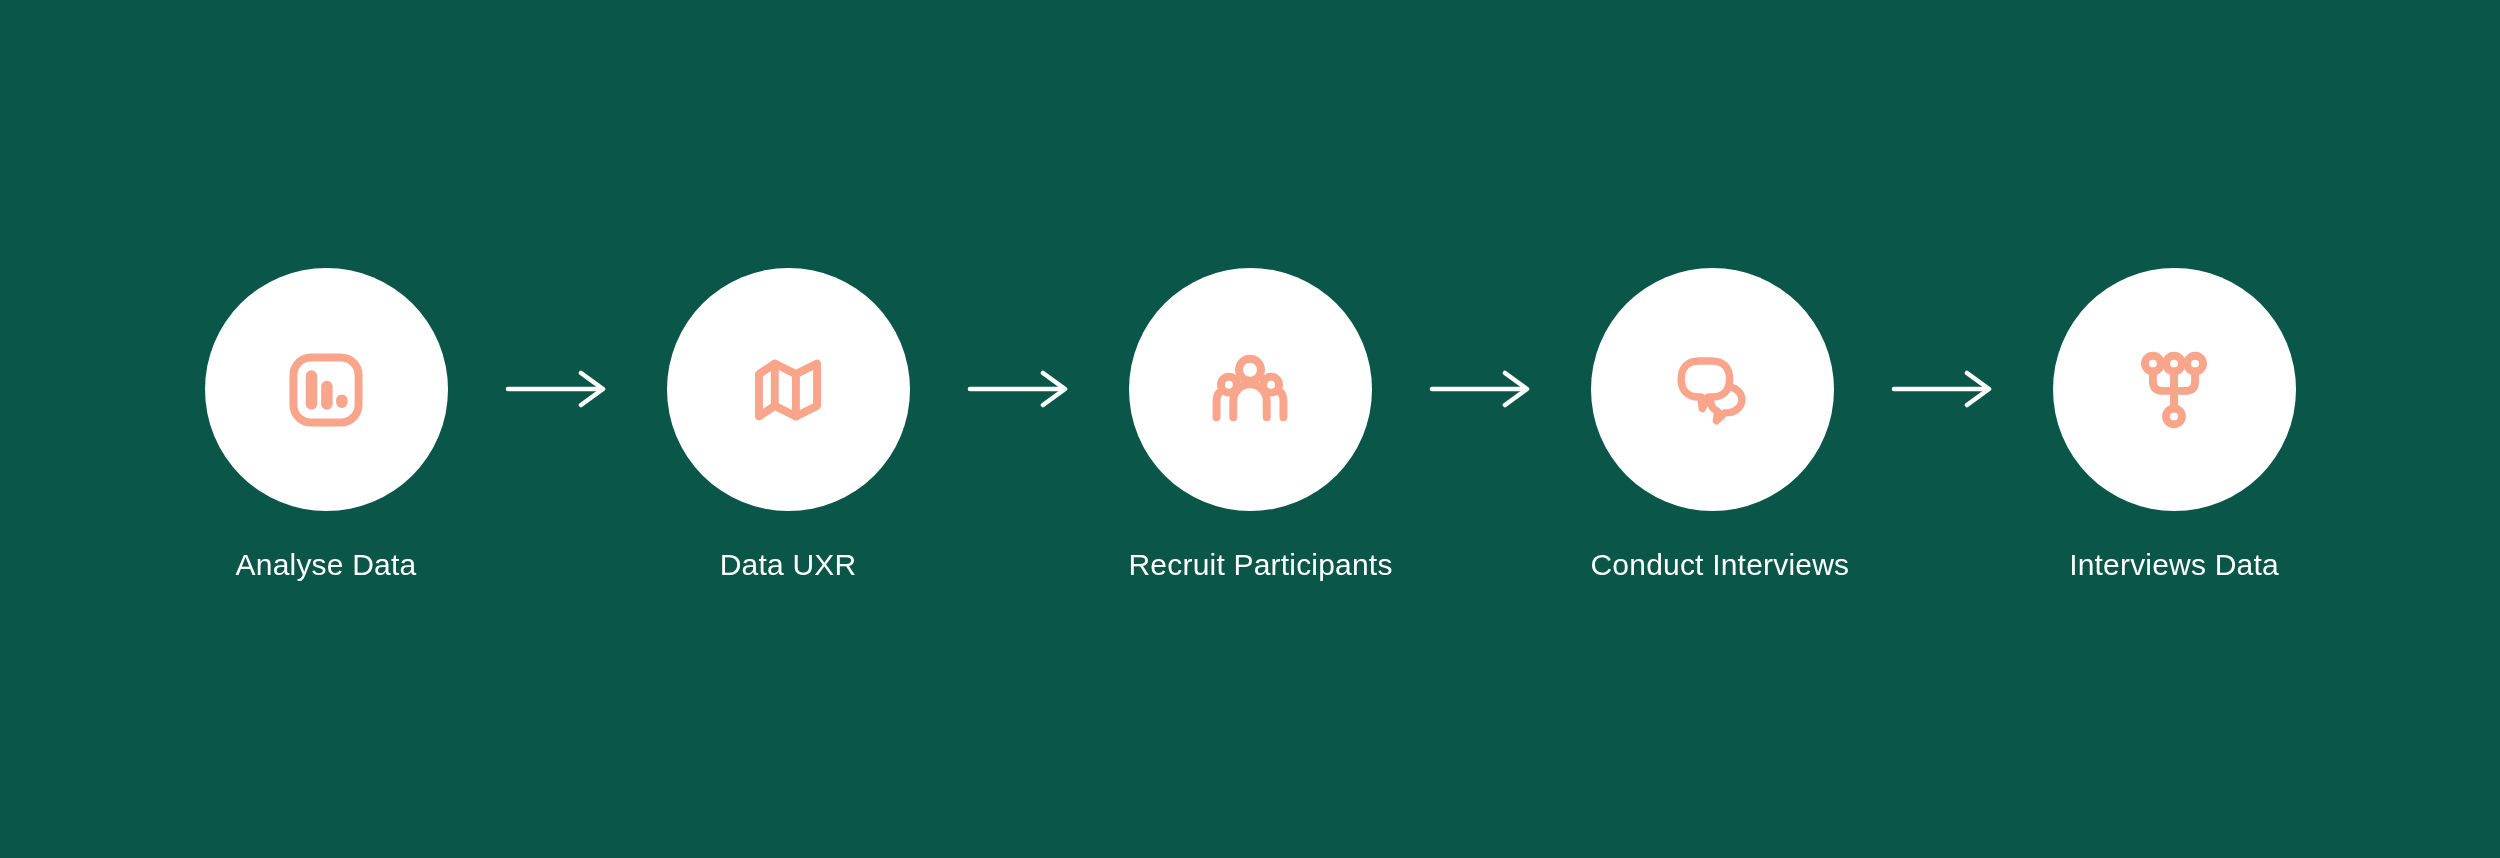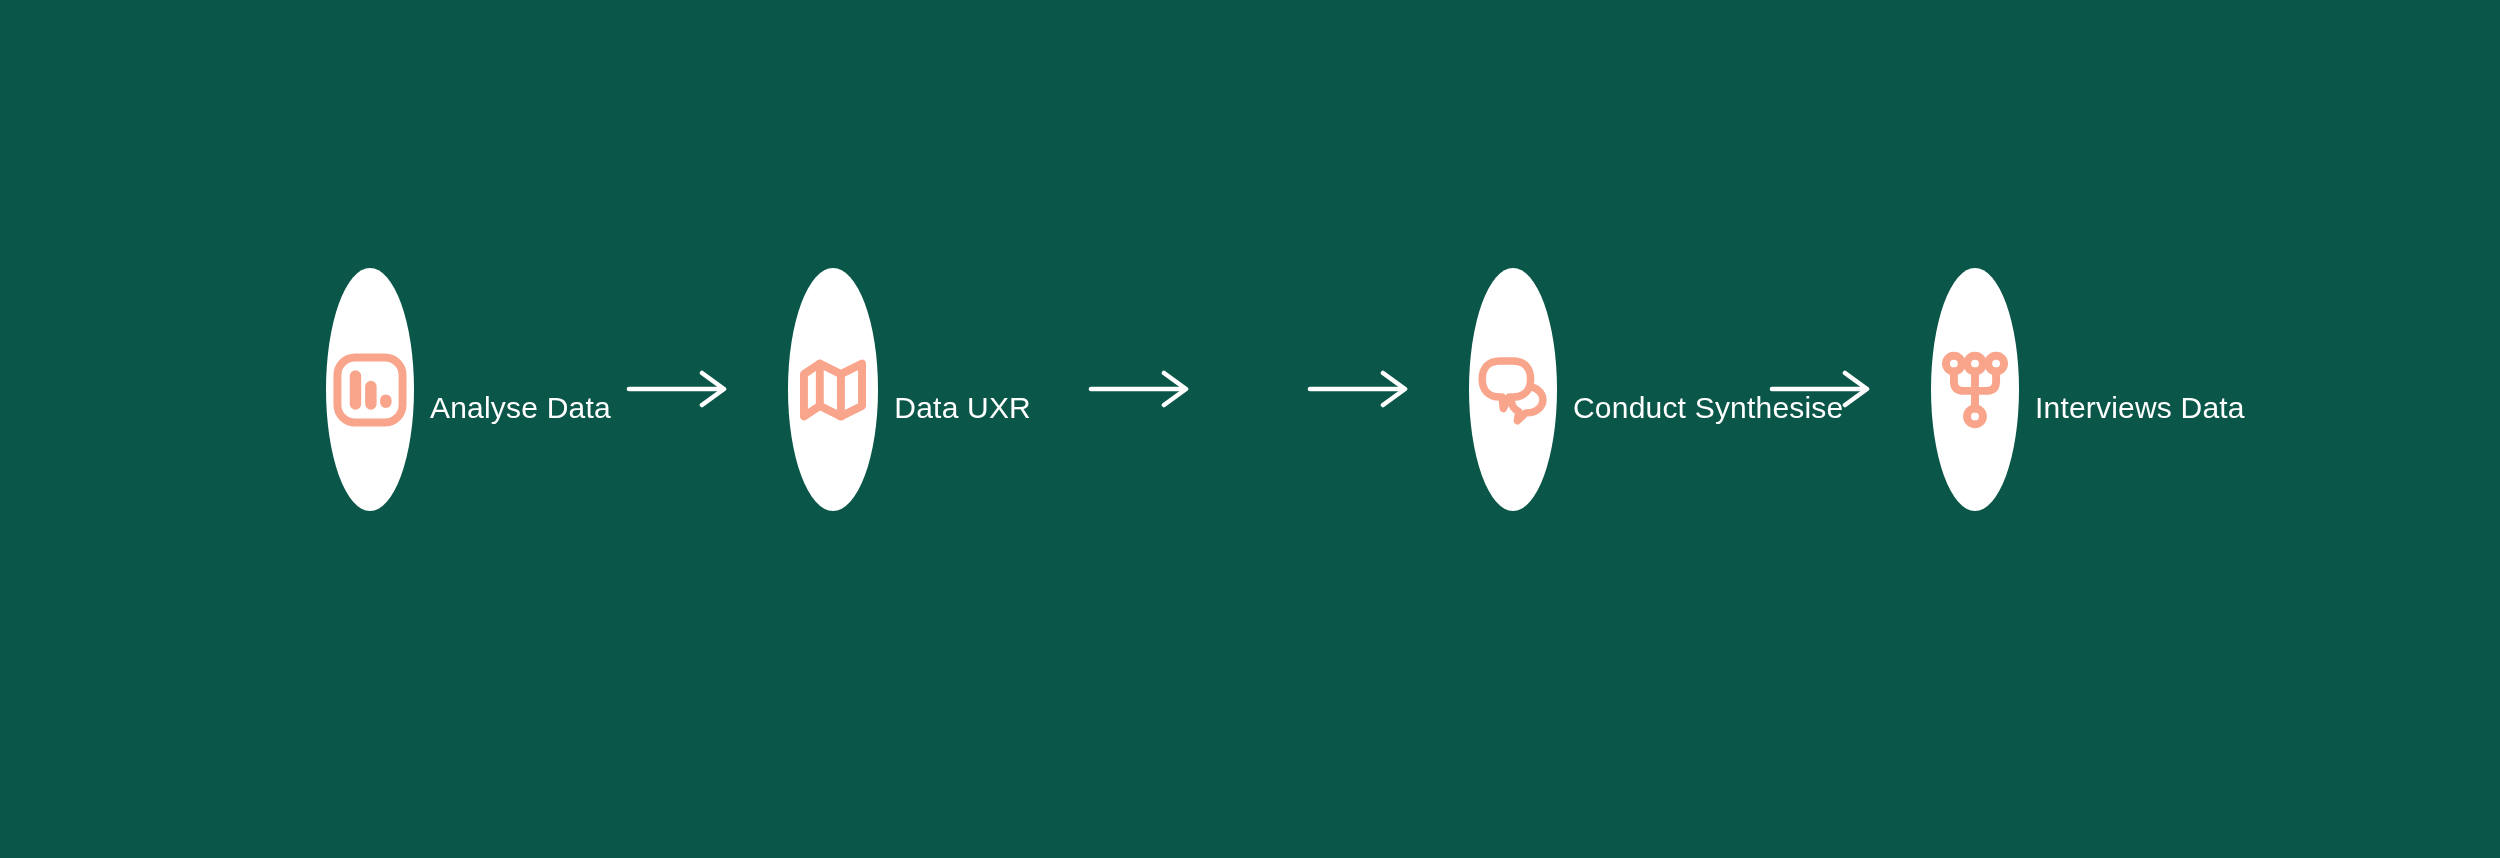--- a/index.html
+++ b/index.html
@@ -16,25 +16,23 @@
     font-family: "Liberation Sans", "DejaVu Sans", sans-serif;
   }
   .flow {
     display: flex;
     justify-content: center;
     align-items: flex-start;
     padding-top: 268px;
   }
   .step {
     display: flex;
-    flex-direction: row;
-    align-items: center;
+    flex-direction: column;
     width: 243px;
     flex: 0 0 auto;
-    gap: 16px;
   }
   .circle {
     width: 243px;
     height: 243px;
     border-radius: 50%;
     background: var(--circle, #fff);
     display: flex;
     align-items: center;
     justify-content: center;
   }
@@ -95,36 +93,49 @@
     <div class="label">Data UXR</div>
   </div>
 
   <div class="arrow">
     <svg viewBox="0 0 105 38" fill="none" stroke="currentColor" stroke-width="4.6" stroke-linecap="round" stroke-linejoin="round">
       <path d="M3 19 H97"></path>
       <path d="M76 3 L98 19 L76 35"></path>
     </svg>
   </div>
 
+  <div class="step">
+    <div class="circle">
+      <svg viewBox="0 0 100 100" fill="none" stroke="currentColor" stroke-width="9" stroke-linecap="round" stroke-linejoin="round">
+        <path d="M12 81 V62 C12 52 20 46.5 31 50.5"></path>
+        <path d="M88 81 V62 C88 52 80 46.5 69 50.5"></path>
+        <circle cx="26" cy="44" r="9" fill="#FFFFFF"></circle>
+        <circle cx="74" cy="44" r="9" fill="#FFFFFF"></circle>
+        <path d="M31 81 V62.5 A19 19 0 0 1 69 62.5 V81"></path>
+        <circle cx="50" cy="27" r="12.5" fill="#FFFFFF"></circle>
+      </svg>
+    </div>
+    <div class="label">Recruit Participants</div>
+  </div>
 
   <div class="arrow">
     <svg viewBox="0 0 105 38" fill="none" stroke="currentColor" stroke-width="4.6" stroke-linecap="round" stroke-linejoin="round">
       <path d="M3 19 H97"></path>
       <path d="M76 3 L98 19 L76 35"></path>
     </svg>
   </div>
 
   <div class="step">
     <div class="circle">
       <svg viewBox="0 0 100 100" stroke="currentColor" stroke-width="8.5" stroke-linecap="round" stroke-linejoin="round">
         <path fill="#FFFFFF" d="M66 46 C76 46 84 52.5 84 61 C84 69.5 76 76 66 76 H64.5 L55 85 L56.5 74.5 C51 71.5 48 66.8 48 61 C48 52.5 56 46 66 46 Z"></path>
         <path fill="#FFFFFF" d="M35 17 H50 C63 17 70 25 70 37.5 C70 50 63 58 50 58 H45.5 L39 71 L37.5 58 H35 C22 58 15 50 15 37.5 C15 25 22 17 35 17 Z"></path>
       </svg>
     </div>
-    <div class="label">Conduct Synthesise</div>
+    <div class="label">Conduct Interviews</div>
   </div>
 
   <div class="arrow">
     <svg viewBox="0 0 105 38" fill="none" stroke="currentColor" stroke-width="4.6" stroke-linecap="round" stroke-linejoin="round">
       <path d="M3 19 H97"></path>
       <path d="M76 3 L98 19 L76 35"></path>
     </svg>
   </div>
 
   <div class="step">

